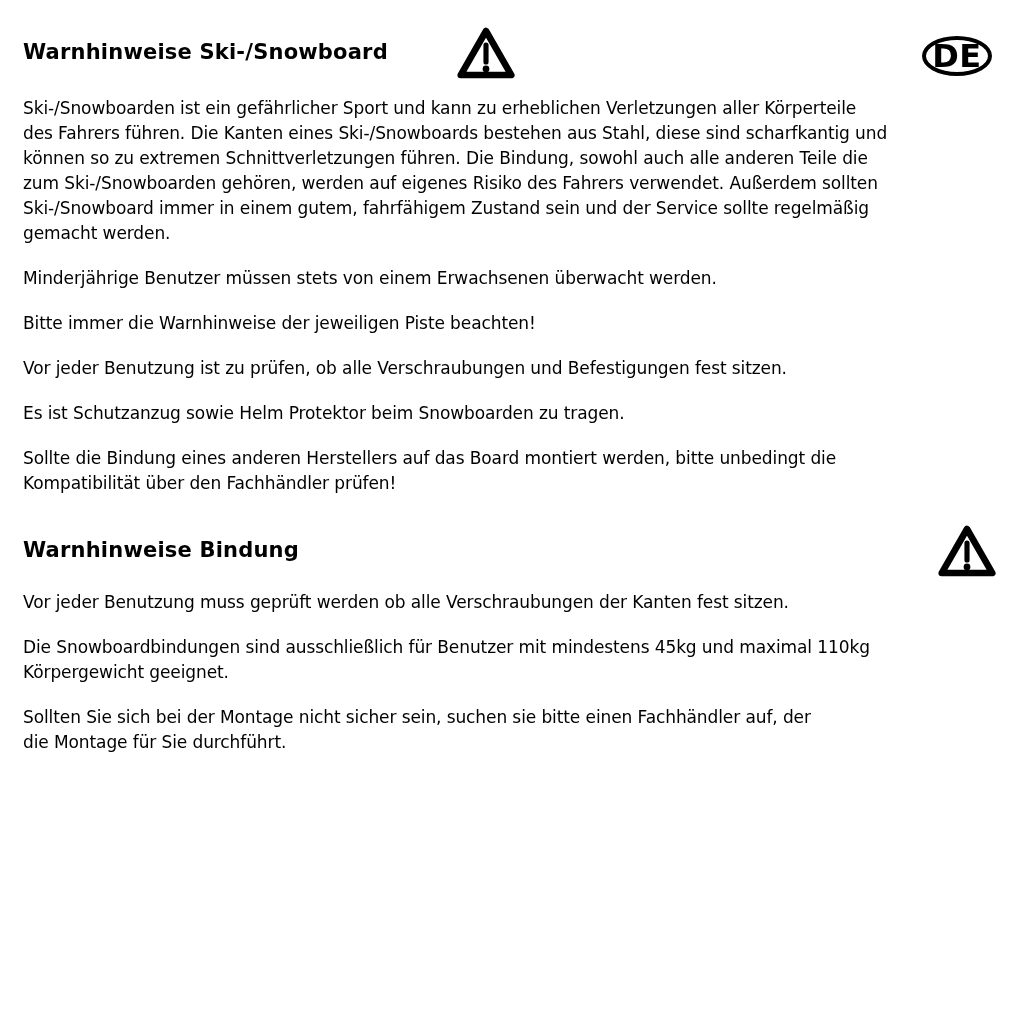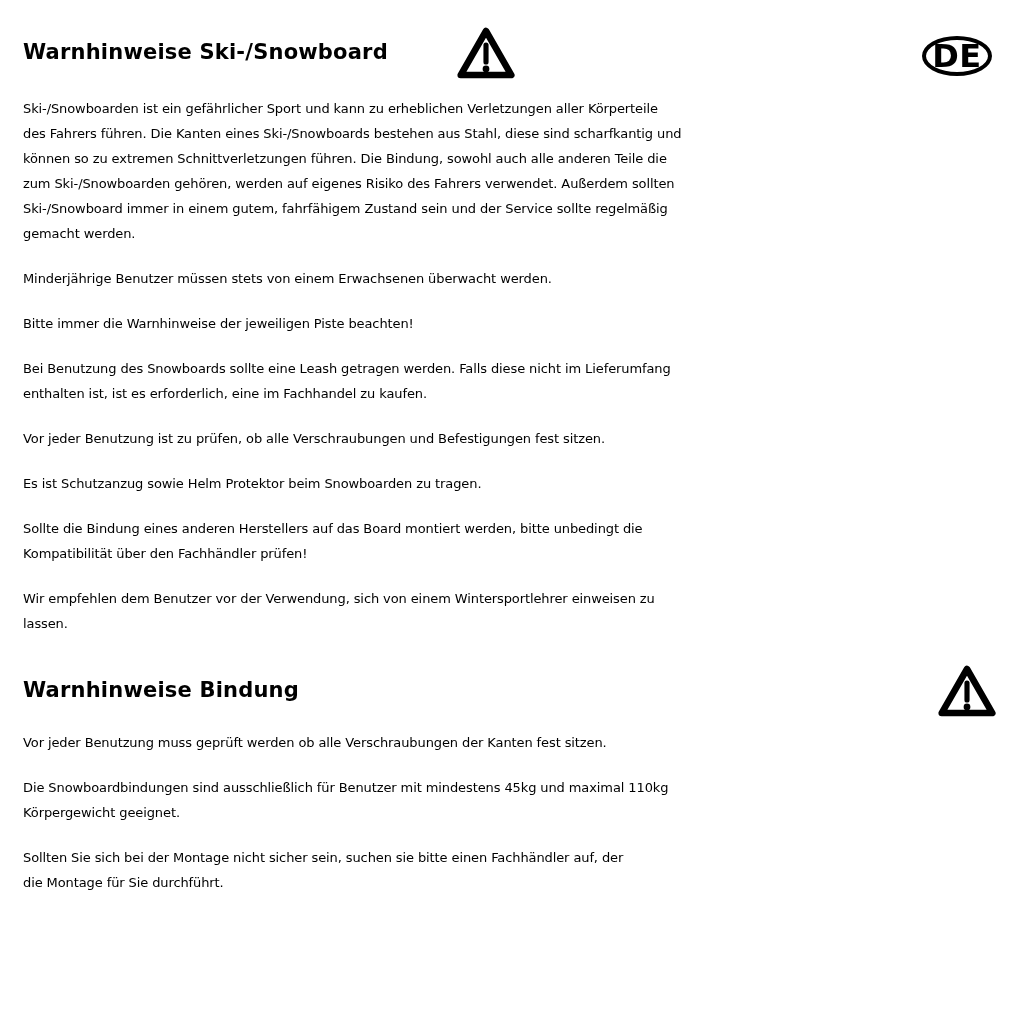--- a/index.html
+++ b/index.html
@@ -61,21 +61,21 @@
     box-sizing: border-box;
     display: flex;
     align-items: center;
     justify-content: center;
     font-size: 32px;
     font-weight: bold;
     letter-spacing: 0.5px;
   }
   p.body-par {
     margin: 0 0 20px 0;
-    font-size: 13px;
+    font-size: 17px;
     line-height: 25px;
     white-space: pre-line;
     letter-spacing: -0.1px;
   }
 </style>
 </head>
 <body>
 
 <div class="page">
 
@@ -95,28 +95,24 @@
   </div>
 
   <p class="body-par">Ski-/Snowboarden ist ein gefährlicher Sport und kann zu erheblichen Verletzungen aller Körperteile
 des Fahrers führen. Die Kanten eines Ski-/Snowboards bestehen aus Stahl, diese sind scharfkantig und
 können so zu extremen Schnittverletzungen führen. Die Bindung, sowohl auch alle anderen Teile die
 zum Ski-/Snowboarden gehören, werden auf eigenes Risiko des Fahrers verwendet. Außerdem sollten
 Ski-/Snowboard immer in einem gutem, fahrfähigem Zustand sein und der Service sollte regelmäßig
 gemacht werden.</p>
   <p class="body-par">Minderjährige Benutzer müssen stets von einem Erwachsenen überwacht werden.</p>
   <p class="body-par">Bitte immer die Warnhinweise der jeweiligen Piste beachten!</p>
-  <p class="body-par">Bei Benutzung des Snowboards sollte eine Leash getragen werden. Falls diese nicht im Lieferumfang
-enthalten ist, ist es erforderlich, eine im Fachhandel zu kaufen.</p>
   <p class="body-par">Vor jeder Benutzung ist zu prüfen, ob alle Verschraubungen und Befestigungen fest sitzen.</p>
   <p class="body-par">Es ist Schutzanzug sowie Helm Protektor beim Snowboarden zu tragen.</p>
   <p class="body-par">Sollte die Bindung eines anderen Herstellers auf das Board montiert werden, bitte unbedingt die
 Kompatibilität über den Fachhändler prüfen!</p>
-  <p class="body-par">Wir empfehlen dem Benutzer vor der Verwendung, sich von einem Wintersportlehrer einweisen zu
-lassen.</p>
 
   <div class="heading-row second">
     <h2 class="section-heading">Warnhinweise Bindung</h2>
     <span class="tri-icon">
       <svg width="60" height="57" viewBox="0 0 64 60">
         <path d="M32 6 L59 53 L5 53 Z" fill="none" stroke="#000000" stroke-width="7" stroke-linejoin="round"></path>
         <path d="M32 21 L32 39" stroke="#000000" stroke-width="5.5" stroke-linecap="round"></path>
         <circle cx="32" cy="46.5" r="3.6" fill="#000000"></circle>
       </svg>
     </span>

